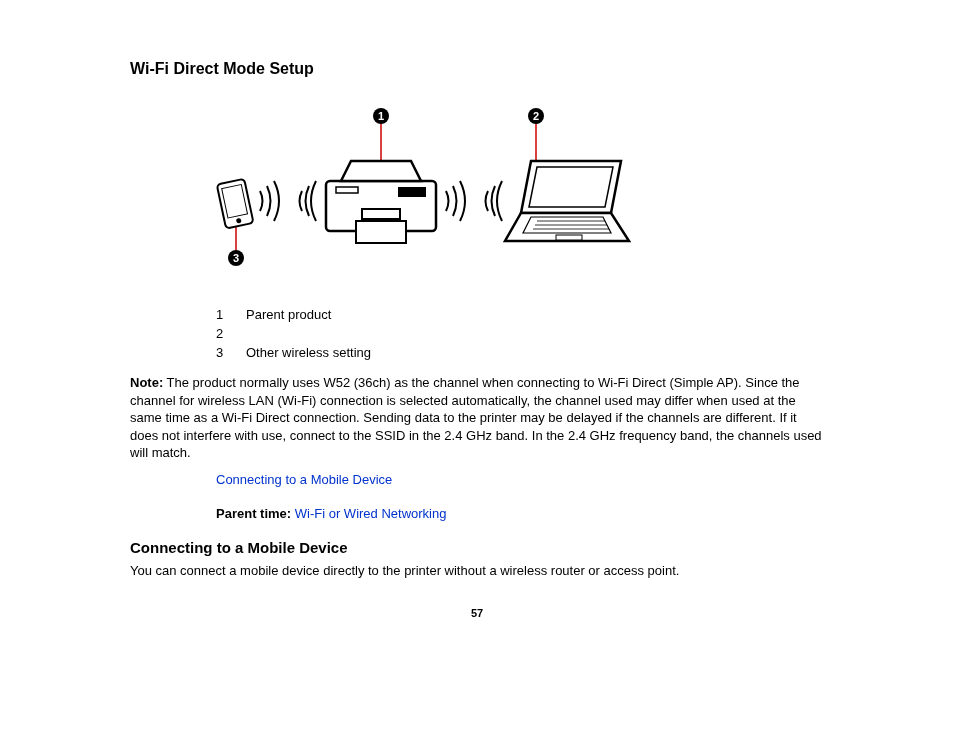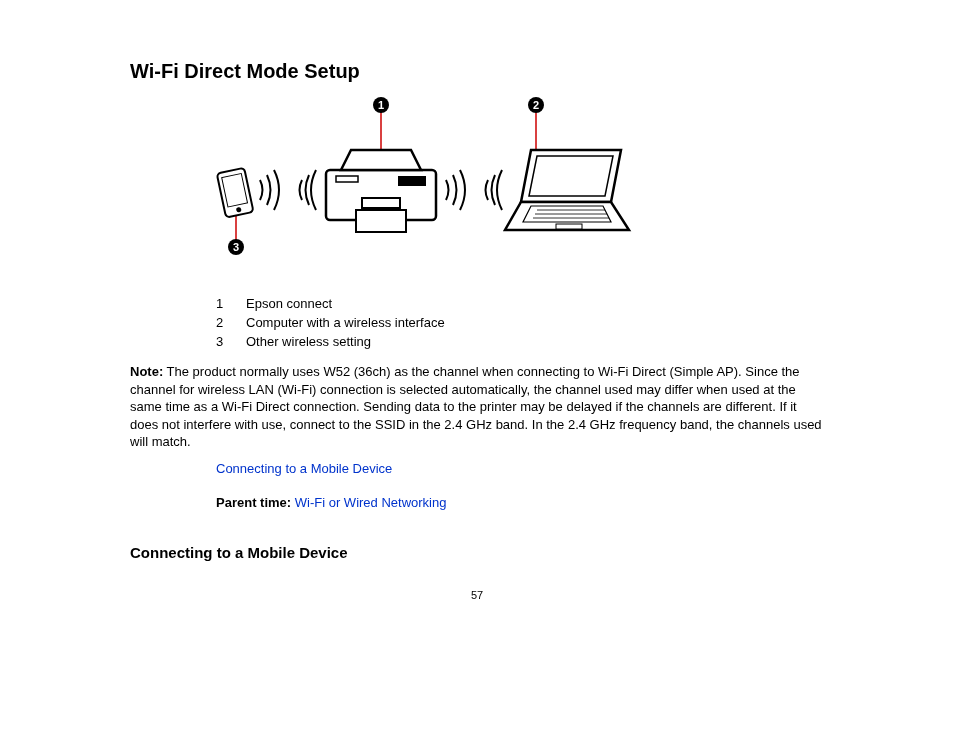--- a/index.html
+++ b/index.html
@@ -9,23 +9,23 @@
       margin: 0;
       padding: 0;
       width: 954px;
       height: 738px;
       background: #fff;
     }
     .page {
       padding: 60px 130px 30px 130px;
     }
     .heading-1 {
-      font-size: 20px;
+      font-size: 16px;
       font-weight: bold;
-      margin: 0 0 0 0;
+      margin: 0 0 16px 0;
     }
     .heading-2 {
       font-size: 15px;
       font-weight: bold;
       margin: 18px 0 6px 0;
     }
     .body-indent {
       margin-left: 86px;
     }
     .para {
@@ -48,21 +48,21 @@
     .link {
       color: #0033cc;
       text-decoration: none;
       cursor: pointer;
       display: inline-block;
       margin-bottom: 4px;
     }
     .page-number {
       text-align: center;
       font-size: 11px;
-      font-weight: normal;
+      font-weight: bold;
       margin-top: 28px;
     }
   </style>
 </head>
 <body>
 
 <div class="page">
 
   <h1 class="heading-1">Wi-Fi Direct Mode Setup</h1>
 
@@ -128,40 +128,40 @@
       <line x1="26" y1="60" x2="94" y2="60" stroke="#000" stroke-width="0.8"></line>
       <line x1="24" y1="64" x2="96" y2="64" stroke="#000" stroke-width="0.8"></line>
       <line x1="22" y1="68" x2="98" y2="68" stroke="#000" stroke-width="0.8"></line>
       <rect x="45" y="74" width="26" height="5" fill="#fff" stroke="#000" stroke-width="1"></rect>
     </g>
   </svg>
 
   
   <div class="legend-row">
     <span class="legend-num">1</span>
-    <span>Epson connect</span>
+    <span>Parent product</span>
   </div>
   <div class="legend-row">
     <span class="legend-num">2</span>
-    <span>Computer with a wireless interface</span>
   </div>
   <div class="legend-row" style="margin-bottom:14px;">
     <span class="legend-num">3</span>
     <span>Other wireless setting</span>
   </div>
 
   <p class="para body-indent">
     <span class="bold">Note:</span><span> The product normally uses W52 (36ch) as the channel when connecting to Wi-Fi Direct (Simple AP). Since the channel for wireless LAN (Wi-Fi) connection is selected automatically, the channel used may differ when used at the same time as a Wi-Fi Direct connection. Sending data to the printer may be delayed if the channels are different. If it does not interfere with use, connect to the SSID in the 2.4 GHz band. In the 2.4 GHz frequency band, the channels used will match.</span>
   </p>
 
 
   <div class="body-indent">
     <a class="link">Connecting to a Mobile Device</a><br>
     <br>
     <span class="bold">Parent time:</span>
-    <a class="link" style="margin-bottom:16px">Wi-Fi or Wired Networking</a>
+    <a class="link" style="margin-bottom:0">Wi-Fi or Wired Networking</a>
   </div>
 
   <h2 class="heading-2">Connecting to a Mobile Device</h2>
 
+  <p class="para body-indent">You can connect a mobile device directly to the printer without a wireless router or access point.</p>
 
   <div class="page-number">57</div>
 </div>
 
 </body></html>

